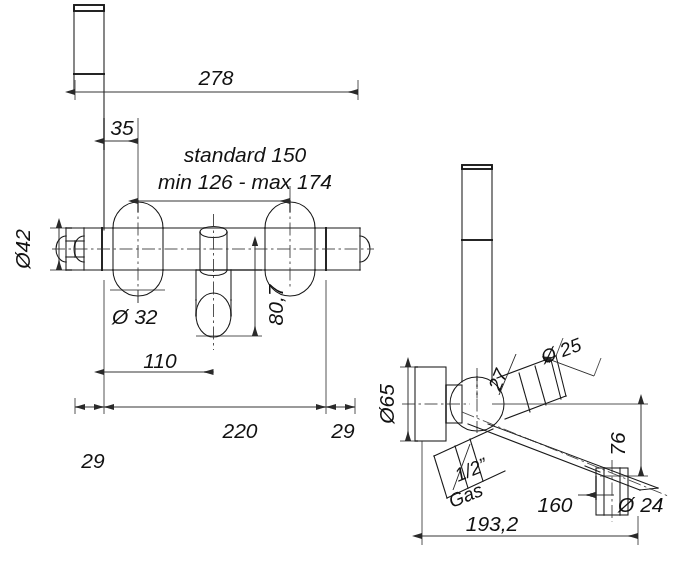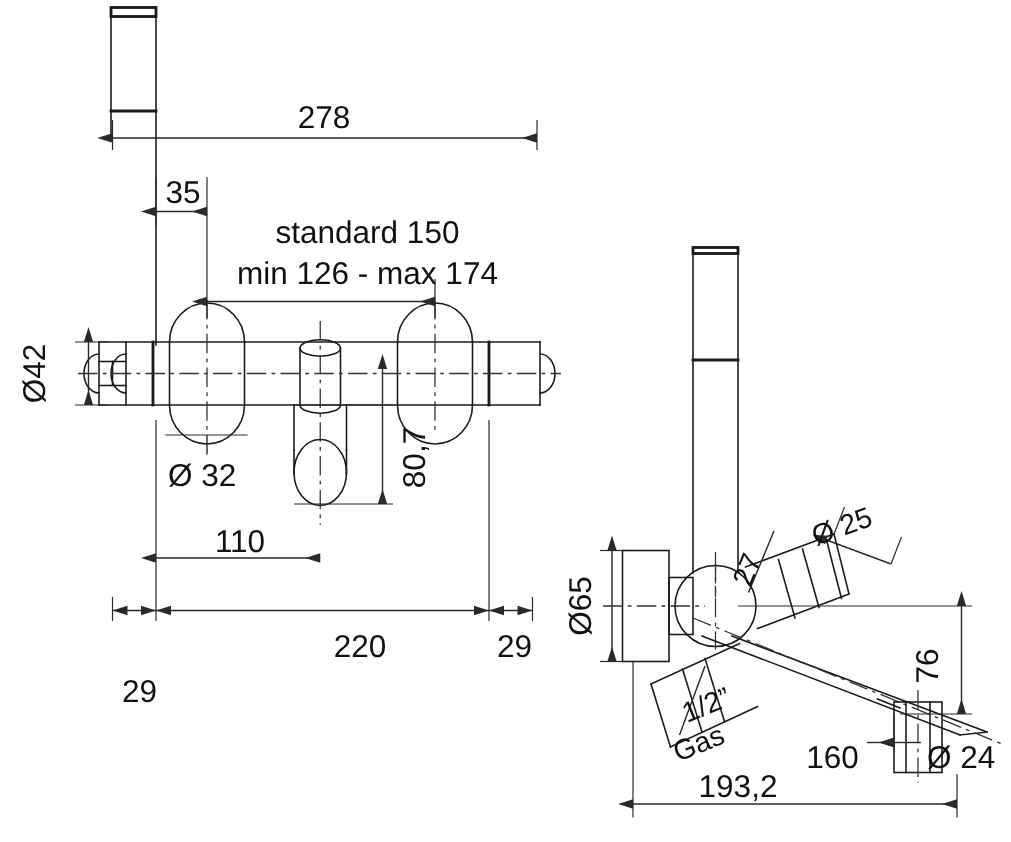--- a/index.html
+++ b/index.html
@@ -9,20 +9,21 @@
   }
   body {
     font-family: "Liberation Sans", sans-serif;
   }
   #drawing-root {
     position: relative;
     width: 674px;
     height: 561px;
     background: #ffffff;
     overflow: hidden;
+    font-style: italic;
   }
   svg.dwg {
     position: absolute;
     left: 0;
     top: 0;
     width: 674px;
     height: 561px;
   }
   .ln     { stroke: #1a1a1a; stroke-width: 1.05; fill: none; stroke-linecap: square; }
   .ln-h   { stroke: #1a1a1a; stroke-width: 1.9;  fill: none; stroke-linecap: square; }

